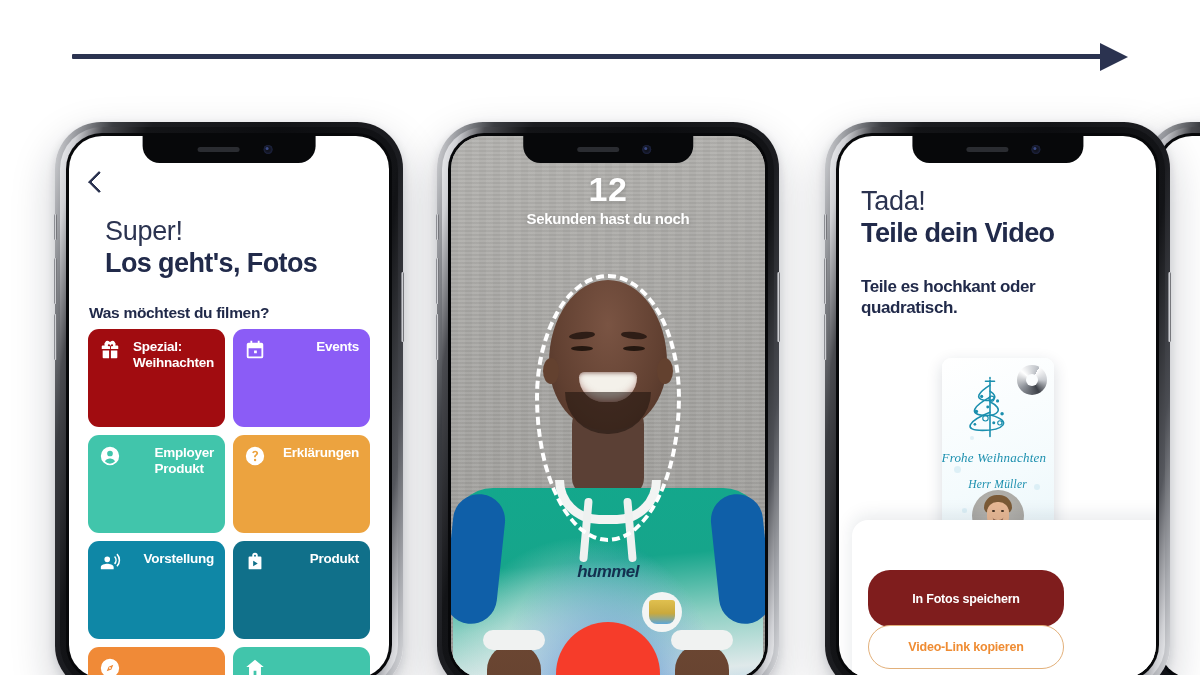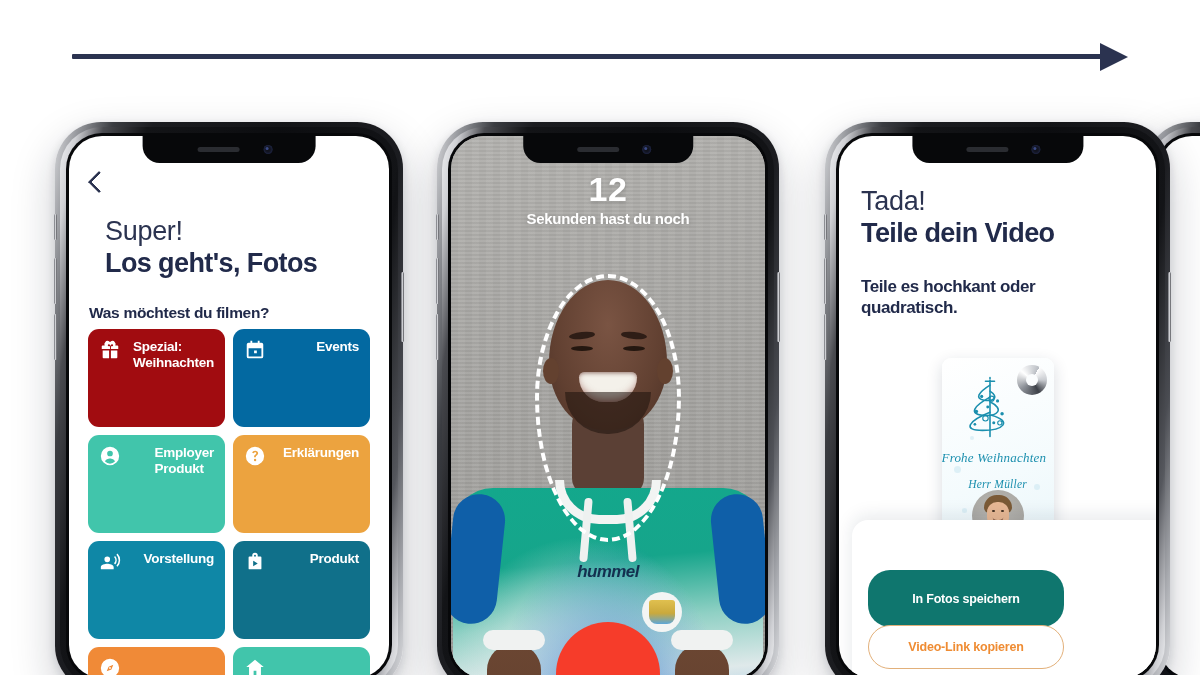--- a/index.html
+++ b/index.html
@@ -232,21 +232,21 @@
   .av-smile{ position:absolute; left:50%; transform:translateX(-50%); top:27px; width:11px; height:5px; border-bottom:2px solid #8a5c46; border-radius:0 0 9px 9px; }
   .av-body{ position:absolute; left:8px; top:38px; width:36px; height:20px; background:#c78a33; border-radius:10px 10px 0 0; }
   .snow{ position:absolute; border-radius:50%; background:#cfe9f2; opacity:.65; }
   .share-sheet{
     position:absolute; left:13px; right:-32px; top:384px; bottom:-8px;
     background:#ffffff; border-radius:16px 16px 0 0;
     box-shadow:0 -4px 18px rgba(20,40,60,.10);
   }
   .btn-primary{
     position:absolute; left:16px; width:196px; top:50px; height:57px;
-    background:#0f766e; border-radius:22px;
+    background:#7f1d1d; border-radius:22px;
     display:flex; align-items:center; justify-content:center;
     color:#fff; font-size:12.5px; font-weight:700; letter-spacing:-.2px;
   }
   .btn-ghost{
     position:absolute; left:16px; width:196px; top:105px; height:44px;
     background:#fff; border:1.3px solid #e2b07a; border-radius:22px;
     display:flex; align-items:center; justify-content:center;
     color:#ef8c33; font-size:12.5px; font-weight:700; letter-spacing:-.2px;
   }
 </style>
@@ -289,21 +289,21 @@
         <div class="tile" style="background:#a10c10">
           <span class="tile-ico">
             <svg viewBox="0 0 24 24">
                 <path d="M20 7h-2.2a3 3 0 0 0-.55-3.53A3 3 0 0 0 12 3.6a3 3 0 0 0-5.25-.13A3 3 0 0 0 6.2 7H4a1 1 0 0 0-1 1v3h9V8h-1.2a1.2 1.2 0 1 1 1.2-1.2V7h1V6.8A1.2 1.2 0 1 1 14.2 8H13v3h8V8a1 1 0 0 0-1-1zM4 12.5V20a1 1 0 0 0 1 1h6v-8.5H4zm9 8.5h6a1 1 0 0 0 1-1v-7.5h-7V21z"></path>
               </svg>
           </span>
           <span class="tile-label" style="white-space:pre-line">Spezial:
 Weihnachten</span>
         </div>
 
-        <div class="tile" style="background:#0369a1">
+        <div class="tile" style="background:#8b5cf6">
           <span class="tile-ico">
             <svg viewBox="0 0 24 24">
                 <path d="M7 2h2v2h6V2h2v2h2a2 2 0 0 1 2 2v13a2 2 0 0 1-2 2H5a2 2 0 0 1-2-2V6a2 2 0 0 1 2-2h2V2zm12 8H5v9h14v-9zm-8 2.5h3v3h-3v-3z"></path>
               </svg>
           </span>
           <span class="tile-label" style="white-space:pre-line">Events</span>
         </div>
 
         <div class="tile" style="background:#41c5ab">
           <span class="tile-ico">

